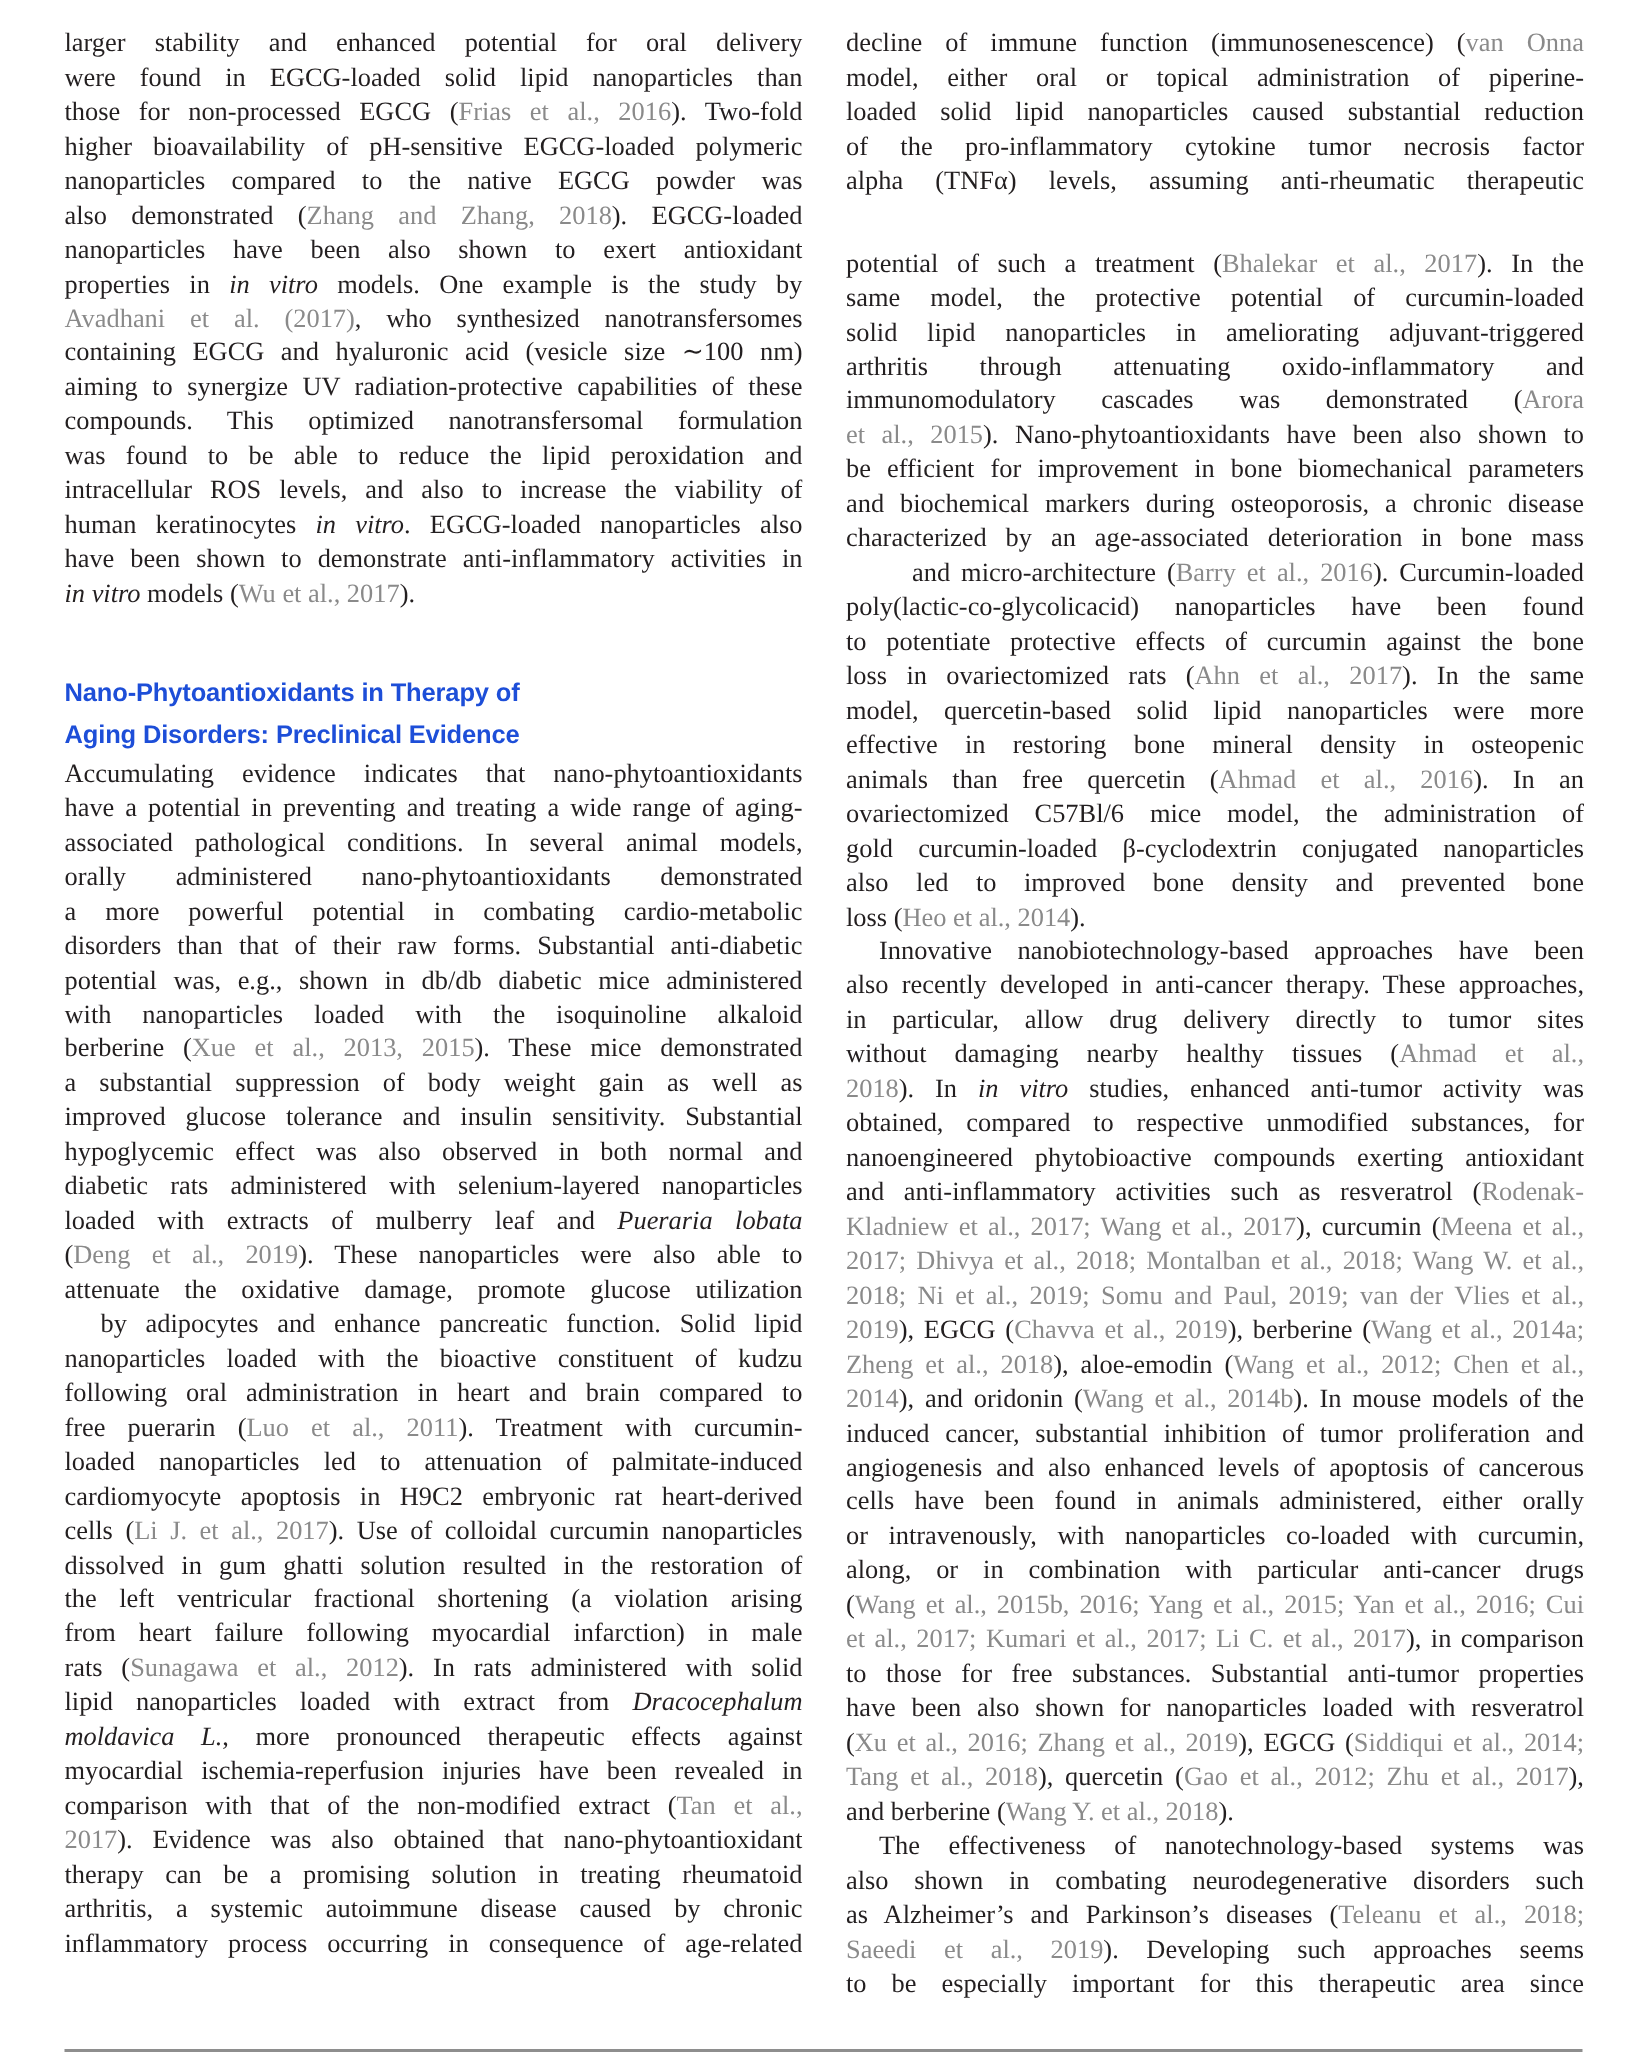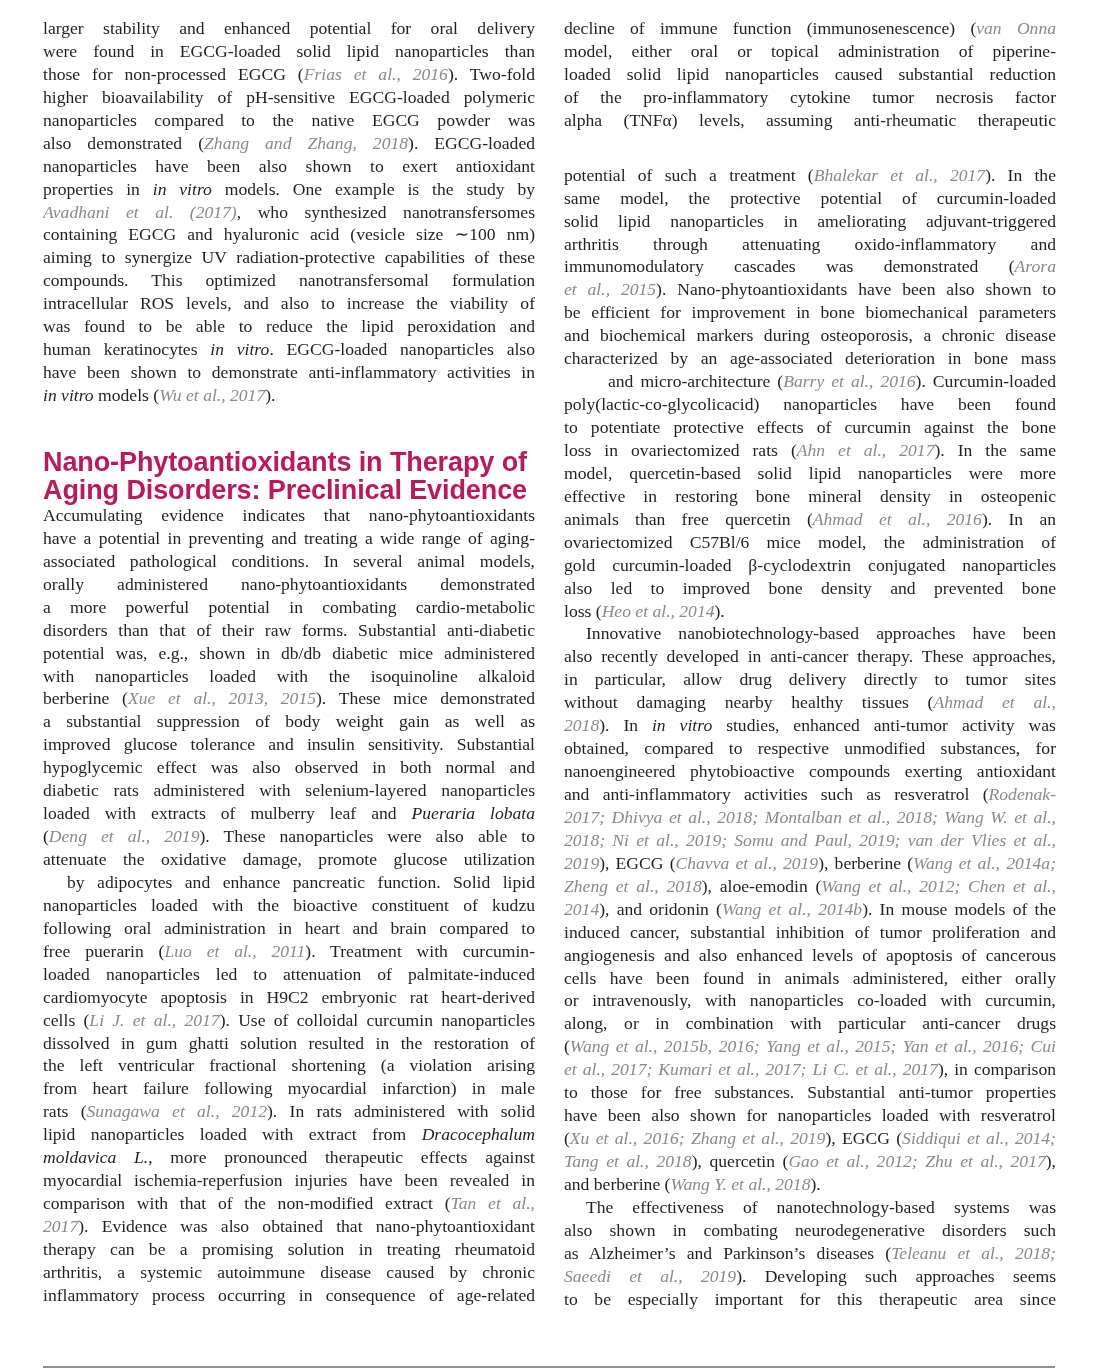--- a/index.html
+++ b/index.html
@@ -5,46 +5,46 @@
   html, body { margin: 0; padding: 0; background: #ffffff; }
   body { width: 1100px; height: 1371px; position: relative; overflow: hidden;
          font-family: "Liberation Serif", "DejaVu Serif", serif; color: #231f20; }
   .col { position: absolute; top: 17px; width: 492px; }
   .col-left { left: 43px; }
   .col-right { left: 564px; }
   .line { display: block; height: 22.95px; line-height: 22.95px; font-size: 17.6px;
           text-align: justify; text-align-last: justify; white-space: nowrap; overflow: visible; }
   .line.last { text-align-last: left; }
   .line.indent { padding-left: 22px; }
-  .cite { color: #8a8a8a; font-style: italic; }
+  .cite { color: #8a8a8a; }
   .ital { font-style: italic; }
   .heading { font-family: "Liberation Sans", "DejaVu Sans", sans-serif; font-weight: bold;
-             font-size: 27px; line-height: 28px; color: #be185d; margin: 0; letter-spacing: -0.1px; }
+             font-size: 17px; line-height: 28px; color: #1d4ed8; margin: 0; letter-spacing: -0.1px; }
   .spacer { display: block; }
   .rule { position: absolute; left: 43px; width: 1012px; top: 1366px; height: 2px; background: #8e8e8e; }
 </style>
 </head>
 <body>
 
 <div class="col col-left">
   <div>
       <span class="line" style="white-space: normal; overflow: hidden;"><span>larger stability and enhanced potential for oral delivery</span></span>
       <span class="line" style="white-space: normal; overflow: hidden;"><span>were found in EGCG-loaded solid lipid nanoparticles than</span></span>
       <span class="line" style="white-space: normal; overflow: hidden;"><span>those for non-processed EGCG (</span><span class="cite">Frias et al., 2016</span><span>). Two-fold</span></span>
       <span class="line" style="white-space: normal; overflow: hidden;"><span>higher bioavailability of pH-sensitive EGCG-loaded polymeric</span></span>
       <span class="line" style="white-space: normal; overflow: hidden;"><span>nanoparticles compared to the native EGCG powder was</span></span>
       <span class="line" style="white-space: normal; overflow: hidden;"><span>also demonstrated (</span><span class="cite">Zhang and Zhang, 2018</span><span>). EGCG-loaded</span></span>
       <span class="line" style="white-space: normal; overflow: hidden;"><span>nanoparticles have been also shown to exert antioxidant</span></span>
       <span class="line" style="white-space: normal; overflow: hidden;"><span>properties in </span><span class="ital">in vitro</span><span> models. One example is the study by</span></span>
       <span class="line" style="white-space: normal; overflow: hidden;"><span class="cite">Avadhani et al. (2017)</span><span>, who synthesized nanotransfersomes</span></span>
       <span class="line" style="white-space: normal; overflow: hidden;"><span>containing EGCG and hyaluronic acid (vesicle size ∼100 nm)</span></span>
       <span class="line" style="white-space: normal; overflow: hidden;"><span>aiming to synergize UV radiation-protective capabilities of these</span></span>
       <span class="line" style="white-space: normal; overflow: hidden;"><span>compounds. This optimized nanotransfersomal formulation</span></span>
+      <span class="line" style="white-space: normal; overflow: hidden;"><span>was found to be able to reduce the lipid peroxidation and</span></span>
       <span class="line" style="white-space: normal; overflow: hidden;"><span>intracellular ROS levels, and also to increase the viability of</span></span>
-      <span class="line" style="white-space: normal; overflow: hidden;"><span>was found to be able to reduce the lipid peroxidation and</span></span>
       <span class="line" style="white-space: normal; overflow: hidden;"><span>human keratinocytes </span><span class="ital">in vitro</span><span>. EGCG-loaded nanoparticles also</span></span>
       <span class="line" style="white-space: normal; overflow: hidden;"><span>have been shown to demonstrate anti-inflammatory activities in</span></span>
       <span class="line last"><span class="ital">in vitro</span><span> models (</span><span class="cite">Wu et al., 2017</span><span>).</span></span>
     </div>
   <div class="spacer" style="height:41px"></div>
   <h2 class="heading">
     <span style="display:block">Nano-Phytoantioxidants in Therapy of</span>
     <span style="display:block">Aging Disorders: Preclinical Evidence</span>
   </h2>
   <div>
@@ -116,20 +116,21 @@
     </div>
   <div>
       <span class="line indent" style="white-space: normal; overflow: hidden;"><span>Innovative nanobiotechnology-based approaches have been</span></span>
       <span class="line" style="white-space: normal; overflow: hidden;"><span>also recently developed in anti-cancer therapy. These approaches,</span></span>
       <span class="line" style="white-space: normal; overflow: hidden;"><span>in particular, allow drug delivery directly to tumor sites</span></span>
       <span class="line" style="white-space: normal; overflow: hidden;"><span>without damaging nearby healthy tissues (</span><span class="cite">Ahmad et al.,</span></span>
       <span class="line" style="white-space: normal; overflow: hidden;"><span class="cite">2018</span><span>). In </span><span class="ital">in vitro</span><span> studies, enhanced anti-tumor activity was</span></span>
       <span class="line" style="white-space: normal; overflow: hidden;"><span>obtained, compared to respective unmodified substances, for</span></span>
       <span class="line" style="white-space: normal; overflow: hidden;"><span>nanoengineered phytobioactive compounds exerting antioxidant</span></span>
       <span class="line" style="white-space: normal; overflow: hidden;"><span>and anti-inflammatory activities such as resveratrol (</span><span class="cite">Rodenak-</span></span>
+      <span class="line" style="white-space: normal; overflow: hidden;"><span class="cite">Kladniew et al., 2017; Wang et al., 2017</span><span>), curcumin (</span><span class="cite">Meena et al.,</span></span>
       <span class="line" style="white-space: normal; overflow: hidden;"><span class="cite">2017; Dhivya et al., 2018; Montalban et al., 2018; Wang W. et al.,</span></span>
       <span class="line" style="white-space: normal; overflow: hidden;"><span class="cite">2018; Ni et al., 2019; Somu and Paul, 2019; van der Vlies et al.,</span></span>
       <span class="line" style="white-space: normal; overflow: hidden;"><span class="cite">2019</span><span>), EGCG (</span><span class="cite">Chavva et al., 2019</span><span>), berberine (</span><span class="cite">Wang et al., 2014a;</span></span>
       <span class="line" style="white-space: normal; overflow: hidden;"><span class="cite">Zheng et al., 2018</span><span>), aloe-emodin (</span><span class="cite">Wang et al., 2012; Chen et al.,</span></span>
       <span class="line" style="white-space: normal; overflow: hidden;"><span class="cite">2014</span><span>), and oridonin (</span><span class="cite">Wang et al., 2014b</span><span>). In mouse models of the</span></span>
       <span class="line" style="white-space: normal; overflow: hidden;"><span>induced cancer, substantial inhibition of tumor proliferation and</span></span>
       <span class="line" style="white-space: normal; overflow: hidden;"><span>angiogenesis and also enhanced levels of apoptosis of cancerous</span></span>
       <span class="line" style="white-space: normal; overflow: hidden;"><span>cells have been found in animals administered, either orally</span></span>
       <span class="line" style="white-space: normal; overflow: hidden;"><span>or intravenously, with nanoparticles co-loaded with curcumin,</span></span>
       <span class="line" style="white-space: normal; overflow: hidden;"><span>along, or in combination with particular anti-cancer drugs</span></span>

